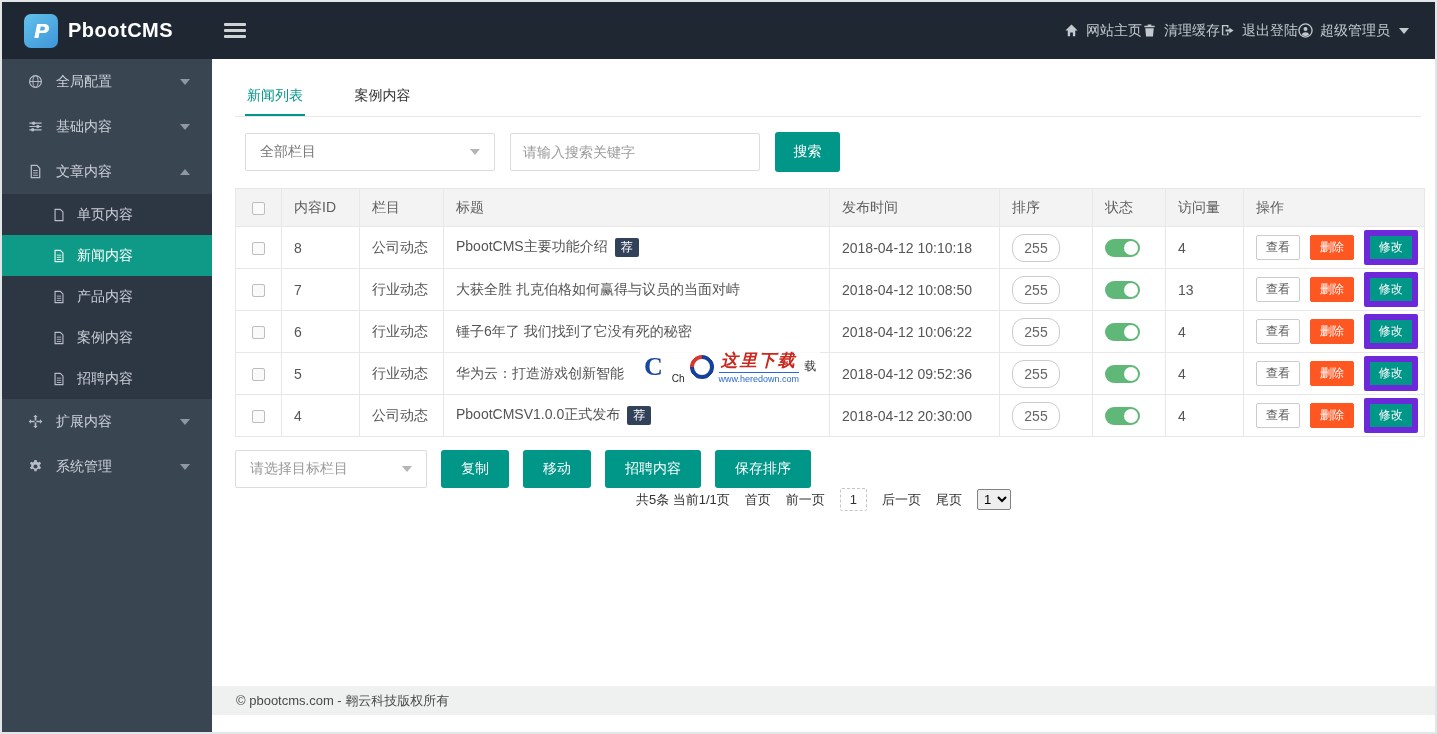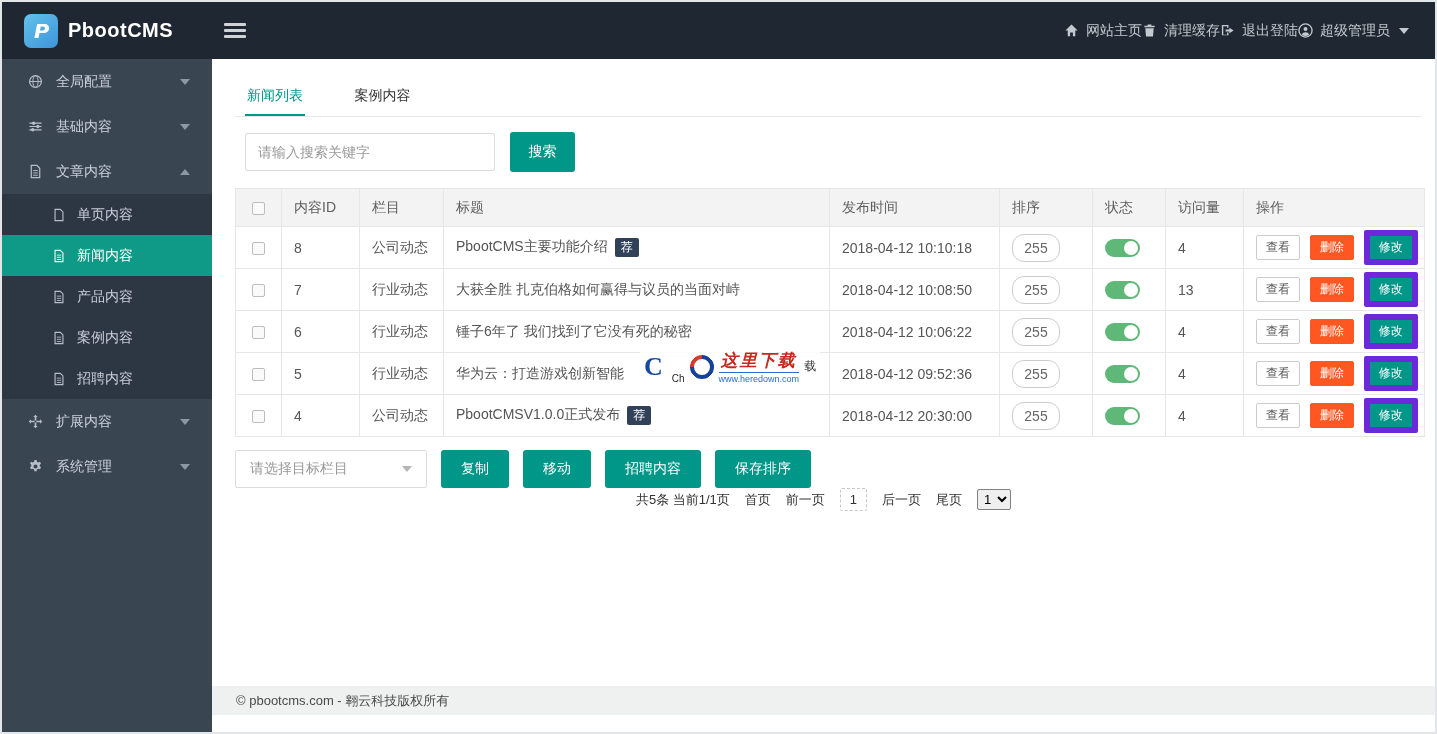--- a/index.html
+++ b/index.html
@@ -244,20 +244,24 @@
   </div>
 
   <div class="main">
 
     <div class="tabs">
       <span class="tab active">新闻列表</span>
       <span class="tab">案例内容</span>
     </div>
 
     <div class="filter">
+      <div class="select-box">
+        <span>全部栏目</span>
+        <span class="caret-down"></span>
+      </div>
       <input class="search-input" type="text" placeholder="请输入搜索关键字" style="">
       <button class="btn-search">搜索</button>
     </div>
 
     <table class="data-table">
       <thead>
         <tr>
           <th class="col-check"><span class="checkbox"></span></th>
           <th class="col-id">内容ID</th>
           <th class="col-cat">栏目</th>

